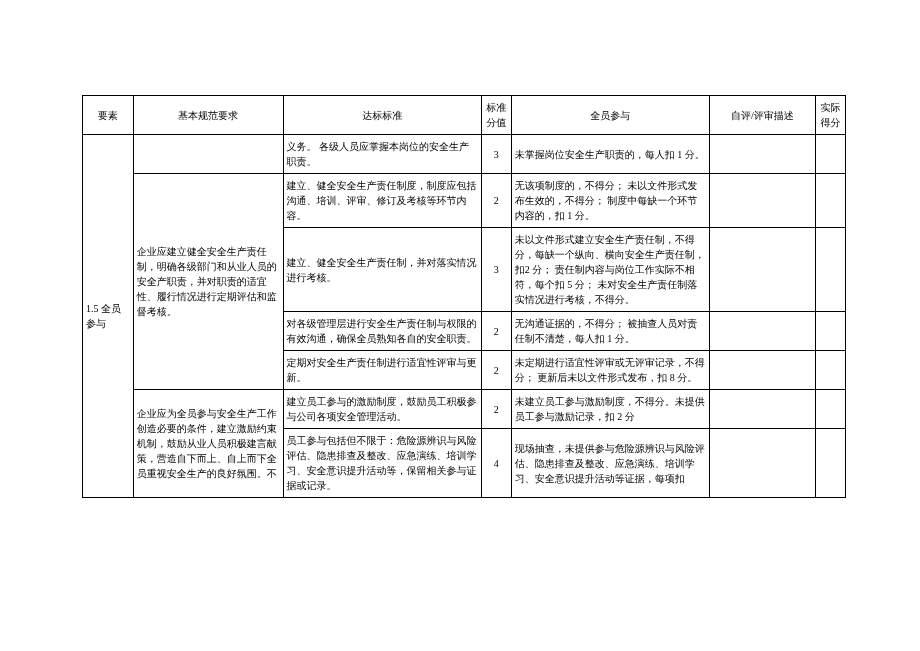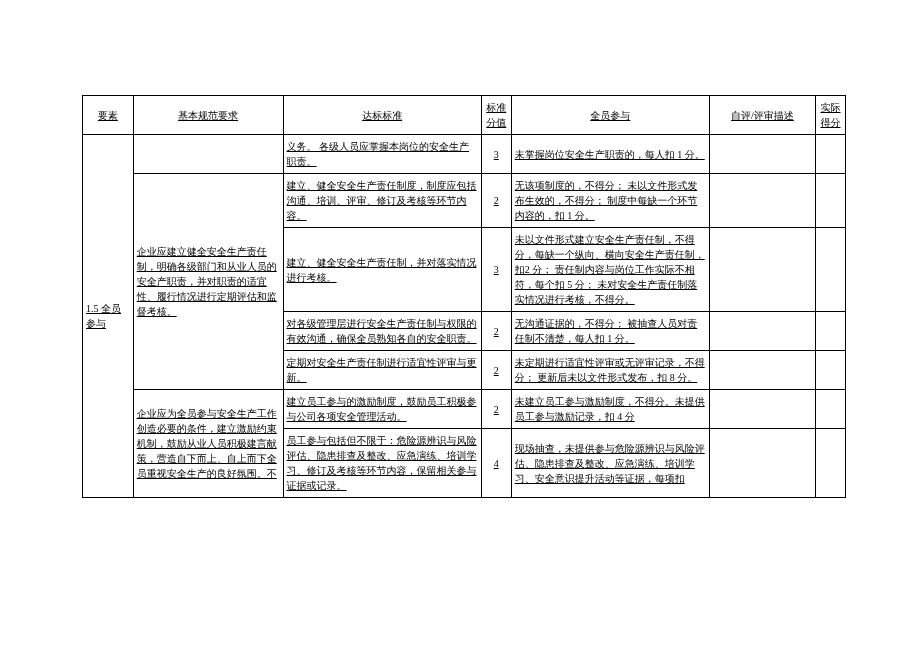--- a/index.html
+++ b/index.html
@@ -1,18 +1,18 @@
 <!DOCTYPE html>
 <html><head>
   <meta charset="utf-8">
   <style>
     * { box-sizing: border-box; margin: 0; padding: 0; }
     html, body { width: 920px; height: 651px; background: #fff; font-family: "SimSun", "宋体", serif; }
     .page { padding: 95px 74px 0 82px; }
-    table { border-collapse: collapse; width: 100%; table-layout: fixed; text-decoration: underline; }
+    table { border-collapse: collapse; width: 100%; table-layout: fixed; }
     td, th { border: 1px solid #000; font-size: 10px; line-height: 1.5; padding: 4px 3px; vertical-align: middle; color: #000; }
     th { font-weight: normal; text-align: center; }
     .col-element { width: 44px; }
     .col-basic { width: 130px; }
     .col-standard { width: 172px; }
     .col-score { width: 26px; }
     .col-criteria { width: 172px; }
     .col-review { width: 92px; }
     .col-actual { width: 26px; }
     .center { text-align: center; }
@@ -92,27 +92,27 @@
         <td class="left">未定期进行适宜性评审或无评审记录，不得分；
 更新后未以文件形式发布，扣 8 分。</td>
         <td></td>
         <td></td>
       </tr>
 
       <tr>
         <td class="left" rowspan="2">企业应为全员参与安全生产工作创造必要的条件，建立激励约束机制，鼓励从业人员积极建言献策，营造自下而上、自上而下全员重视安全生产的良好氛围。不</td>
         <td class="left">建立员工参与的激励制度，鼓励员工积极参与公司各项安全管理活动。</td>
         <td class="center">2</td>
-        <td class="left">未建立员工参与激励制度，不得分。未提供员工参与激励记录，扣 4 分</td>
+        <td class="left">未建立员工参与激励制度，不得分。未提供员工参与激励记录，扣 2 分</td>
         <td></td>
         <td></td>
       </tr>
 
       <tr>
-        <td class="left">员工参与包括但不限于：危险源辨识与风险评估、隐患排查及整改、应急演练、培训学习、修订及考核等环节内容，保留相关参与证据或记录。</td>
+        <td class="left">员工参与包括但不限于：危险源辨识与风险评估、隐患排查及整改、应急演练、培训学习、安全意识提升活动等，保留相关参与证据或记录。</td>
         <td class="center">4</td>
         <td class="left">现场抽查，未提供参与危险源辨识与风险评估、隐患排查及整改、应急演练、培训学习、安全意识提升活动等证据，每项扣</td>
         <td></td>
         <td></td>
       </tr>
     </tbody>
   </table>
 </div>
 
 </body></html>

